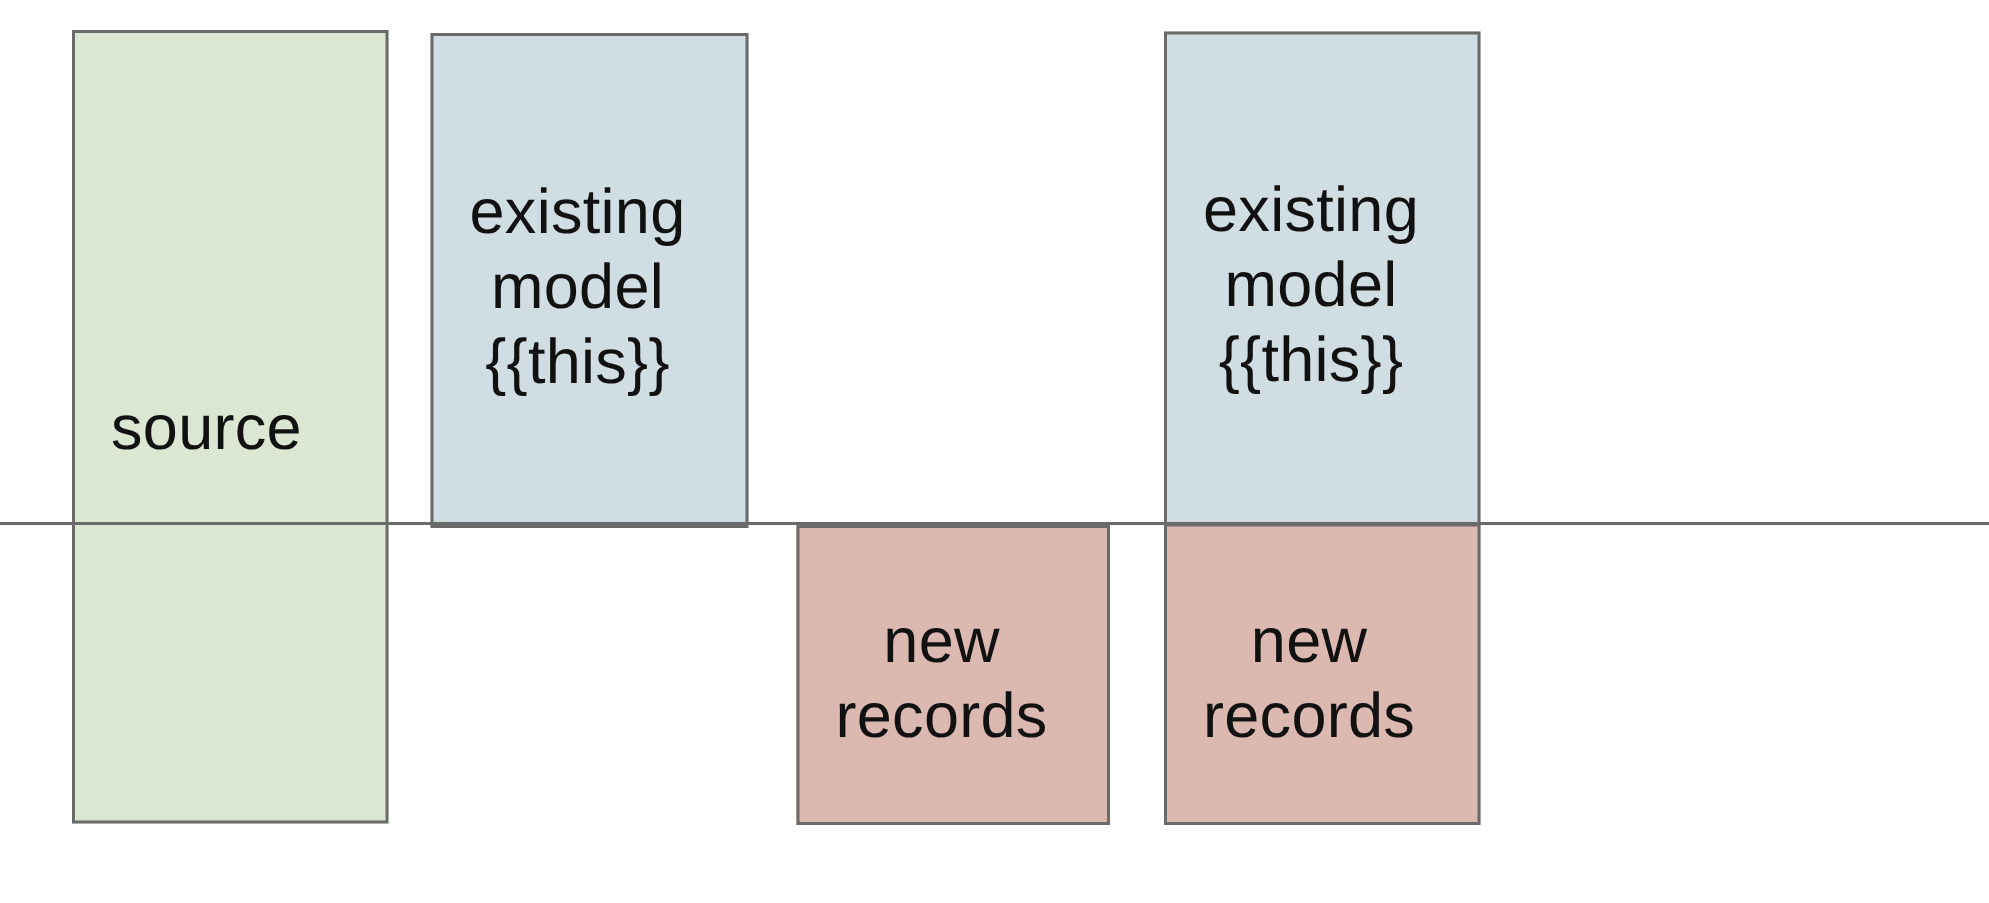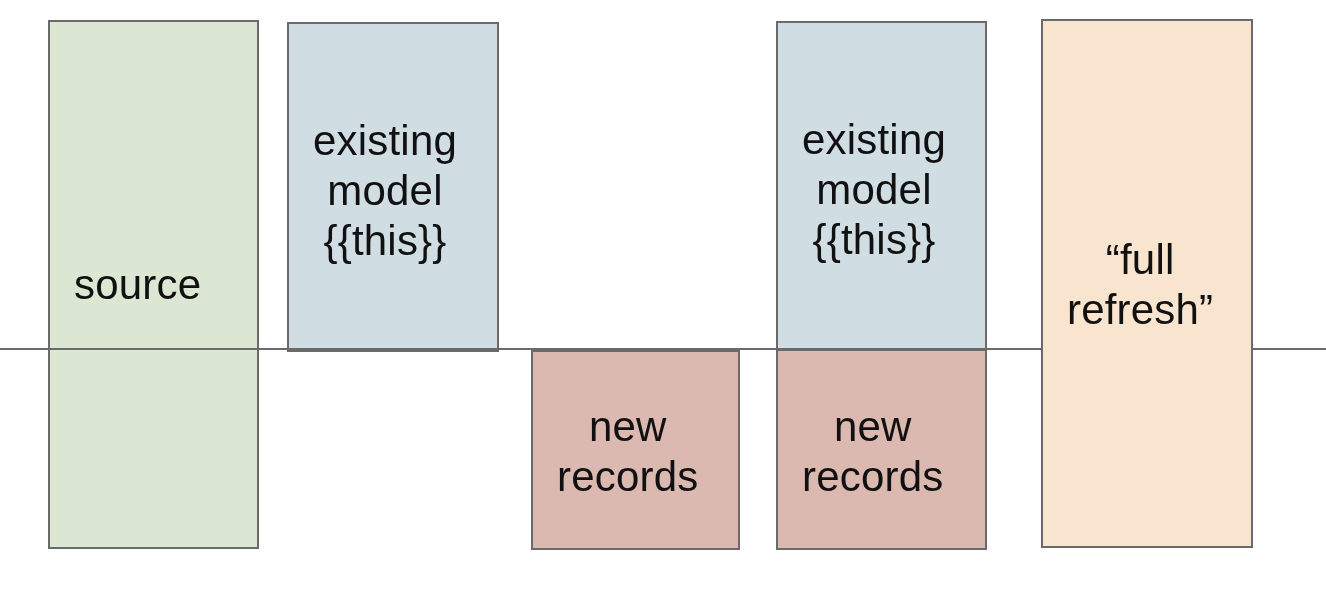--- a/index.html
+++ b/index.html
@@ -79,18 +79,14 @@
     <div class="box-label">existing
 model
 {{this}}</div>
   </div>
 
   <div class="box box-new-2" style="background-color: rgb(220, 185, 176);">
     <div class="box-label">new
 records</div>
   </div>
 
-  <div class="box box-full-refresh" style="background-color: rgb(249, 229, 207);">
-    <div class="box-label">“full
-refresh”</div>
-  </div>
 
 </div>
 
 </body></html>

